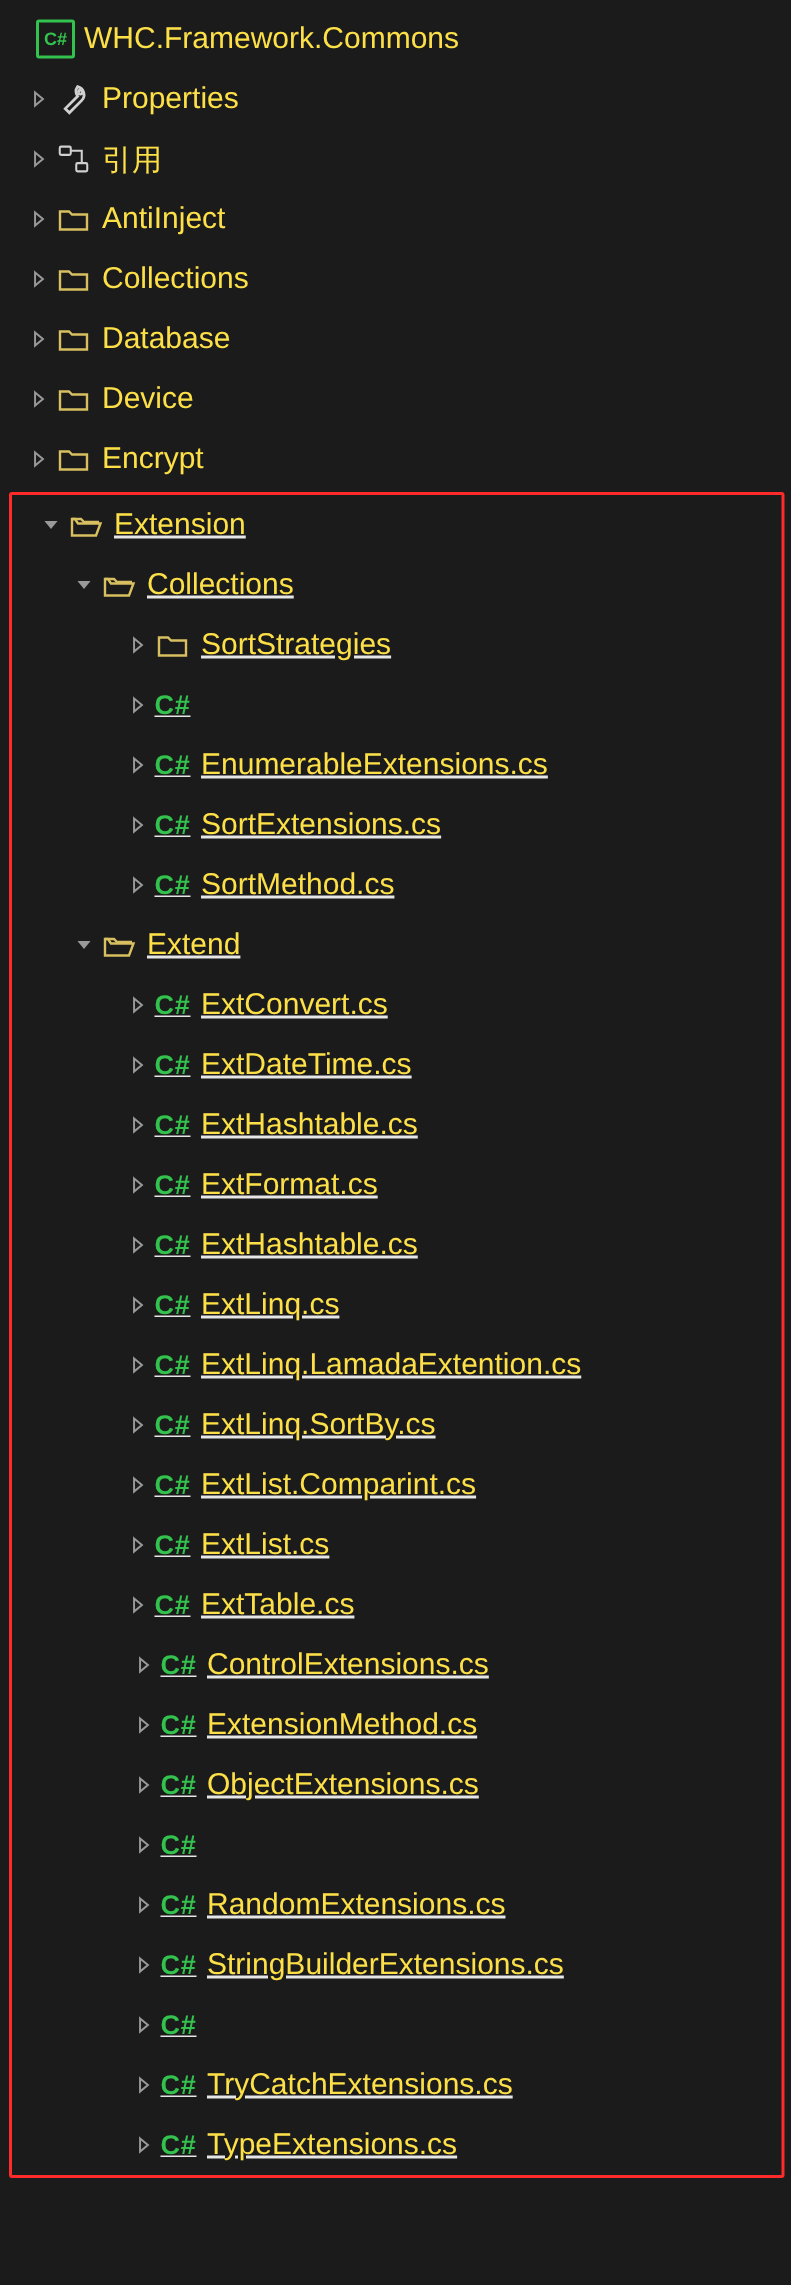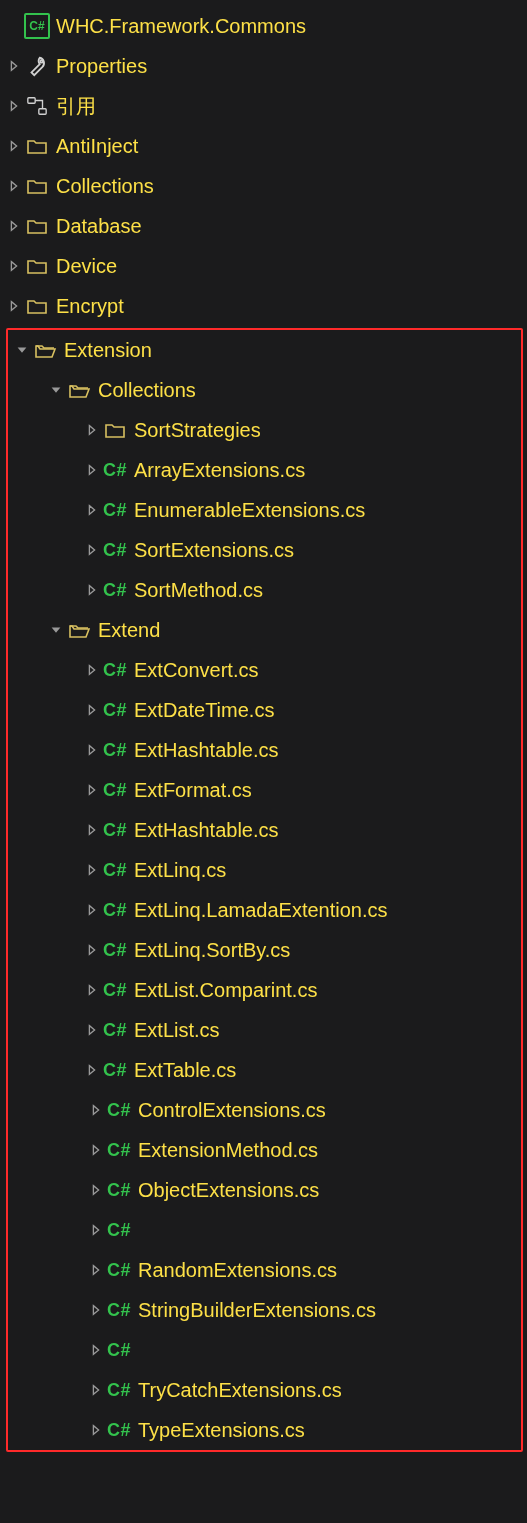--- a/index.html
+++ b/index.html
@@ -38,30 +38,31 @@
     justify-content: center;
     align-items: center;
     margin-right: 6px;
   }
   .label {
     color: #fde047;
   }
 
   
   .d0 { padding-left: 24px; }   
-  .d0.witharrow { padding-left: 4px; } 
+  .d0.witharrow { padding-left: 16px; } 
   .d1 { padding-left: 38px; }
   .d2 { padding-left: 78px; }
   .d3 { padding-left: 74px; }
 
   
   .hl {
     border: 2px solid #ff2a2a;
     margin: 2px 4px 6px 6px;
     border-radius: 2px;
+    text-decoration: underline;
   }
 
   
 
   
   .ico-csproj {
     width:22px; height:22px;
     border:2px solid #33c24d;
     border-radius:2px;
     display:inline-flex; align-items:center; justify-content:center;
@@ -268,21 +269,20 @@
     <div id="collections-files">
         <div class="row d3">
           <span class="arrow">
             <svg width="14" height="14">
               <use href="#arr-right"></use>
             </svg>
           </span>
           <span class="icon">
             <span class="ico-cs">C#</span>
           </span>
-          <span class="label">ArrayExtensions.cs</span>
         </div>
         <div class="row d3">
           <span class="arrow">
             <svg width="14" height="14">
               <use href="#arr-right"></use>
             </svg>
           </span>
           <span class="icon">
             <span class="ico-cs">C#</span>
           </span>

